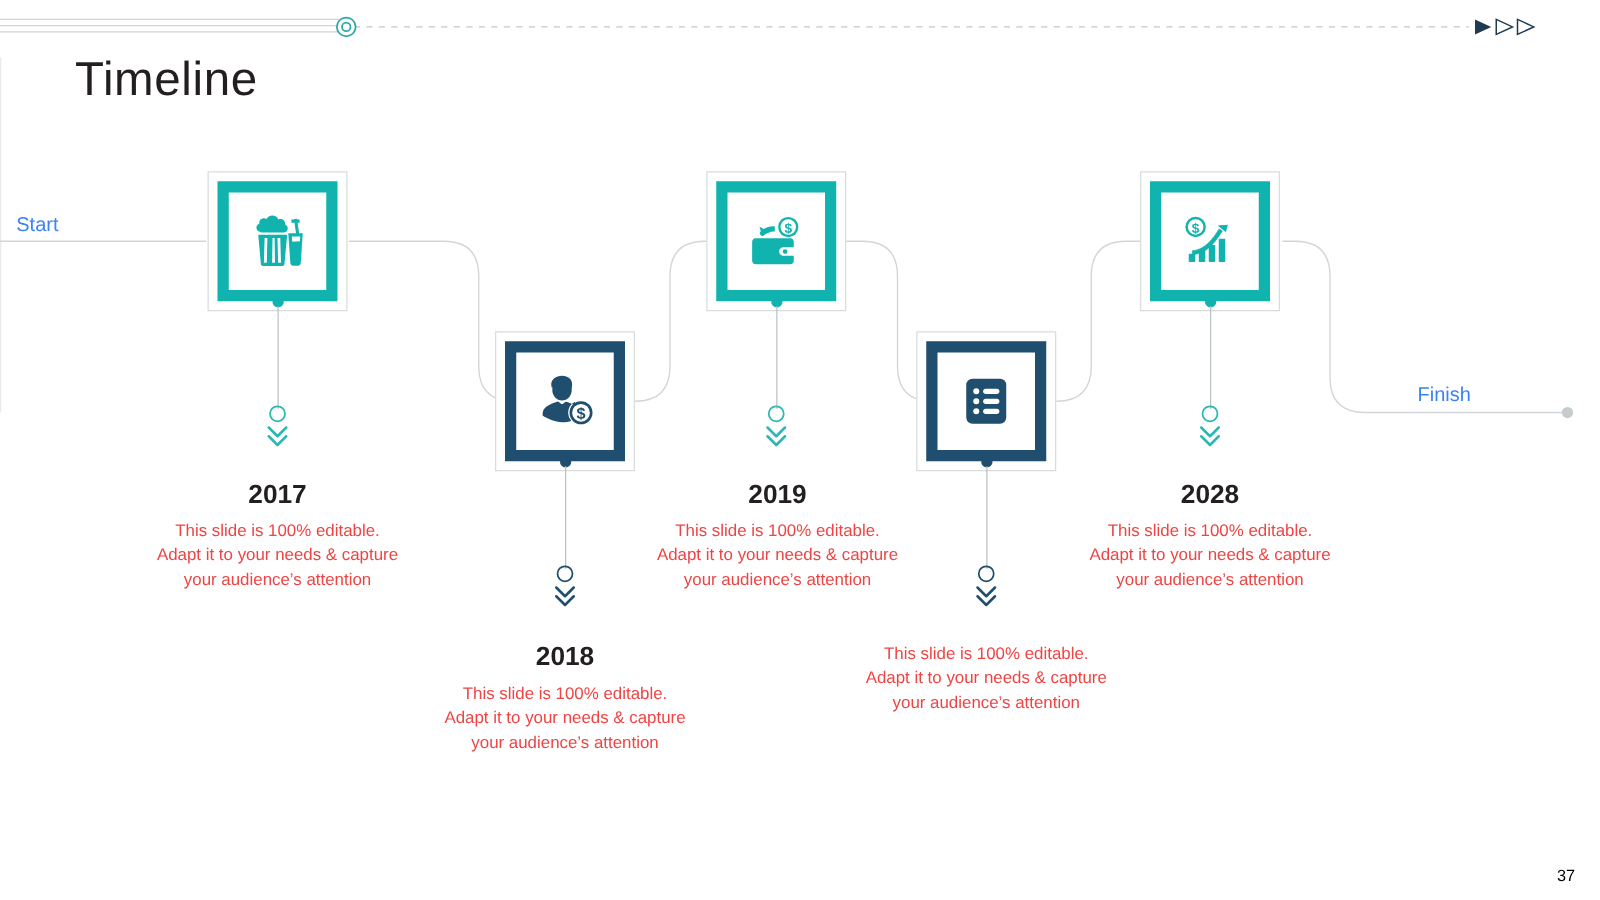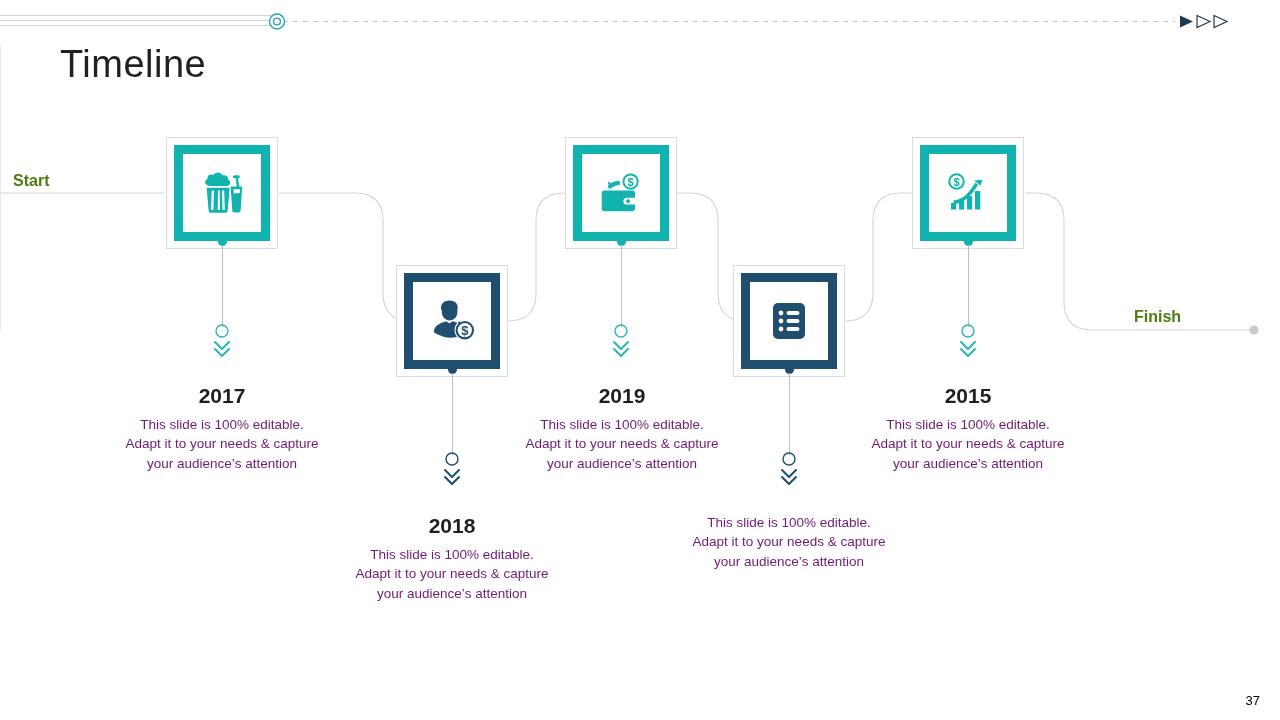--- a/index.html
+++ b/index.html
@@ -45,22 +45,22 @@
   .rails {
     position: absolute;
     left: 0; top: 0;
     width: 1280px; height: 720px;
   }
 
   
   .edge-label {
     position: absolute;
     font-size: 16px;
-    font-weight: bold;
-    color: #4d7c0f;
+    font-weight: normal;
+    color: #3b82f6;
   }
   .start-label { left: 13px; top: 172px; }
   .finish-label { left: 1134px; top: 308px; text-align: right; }
 
   
   .node {
     position: absolute;
     width: 0; height: 0;
   }
   .frame-outer {
@@ -120,21 +120,21 @@
   }
   .caption .year {
     font-size: 21px;
     font-weight: bold;
     color: #231f20;
     line-height: 26px;
     margin-bottom: 6px;
   }
   .caption .desc {
     font-size: 13.5px;
-    color: #701a75;
+    color: #ef4444;
     line-height: 19.4px;
   }
 
   
   .pagenum {
     position: absolute;
     right: 20px;
     bottom: 12px;
     font-size: 13px;
     color: #000000;
@@ -307,19 +307,19 @@
     </div>
     <div class="dot teal" style="top:44px;"></div>
     <div class="stem teal" style="top:52px; height:82px;"></div>
     <svg class="marker" style="top:131px;" viewBox="0 0 22 38">
       <circle cx="11" cy="7" r="6" fill="none" stroke="#2bb7b2" stroke-width="1.4"></circle>
       <polyline points="4,18 11,25 18,18" fill="none" stroke="#2bb7b2" stroke-width="2" stroke-linecap="round" stroke-linejoin="round"></polyline>
       <polyline points="4,25 11,32 18,25" fill="none" stroke="#2bb7b2" stroke-width="2" stroke-linecap="round" stroke-linejoin="round"></polyline>
     </svg>
   </div>
   <div class="caption" style="left:868px; top:383px;">
-    <div class="year">2015</div>
+    <div class="year">2028</div>
     <div class="desc">This slide is 100% editable. Adapt it to your needs &amp; capture your audience’s attention</div>
   </div>
 
   <div class="pagenum">37</div>
 
 </div>
 
 </body></html>

